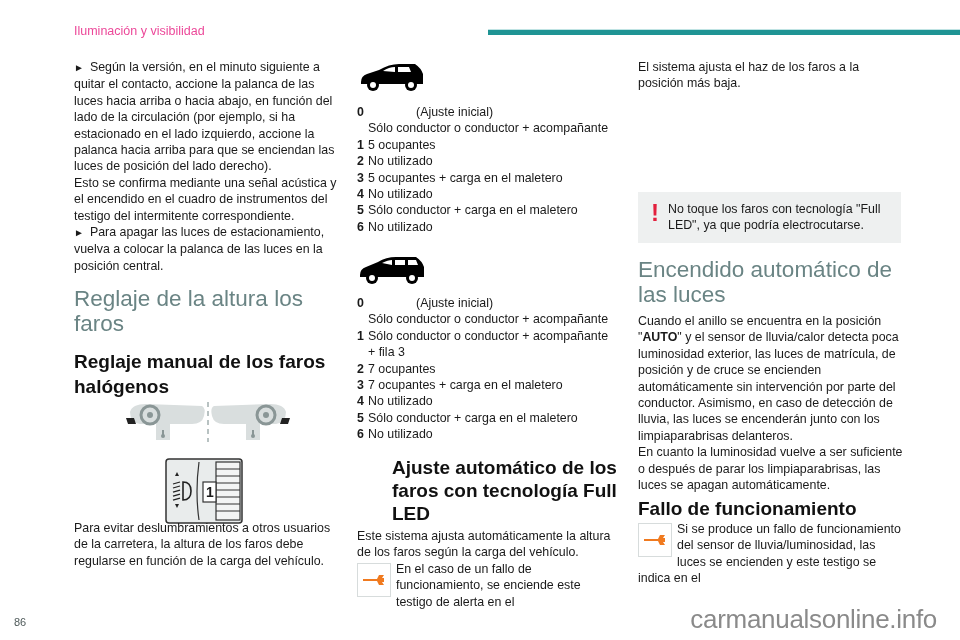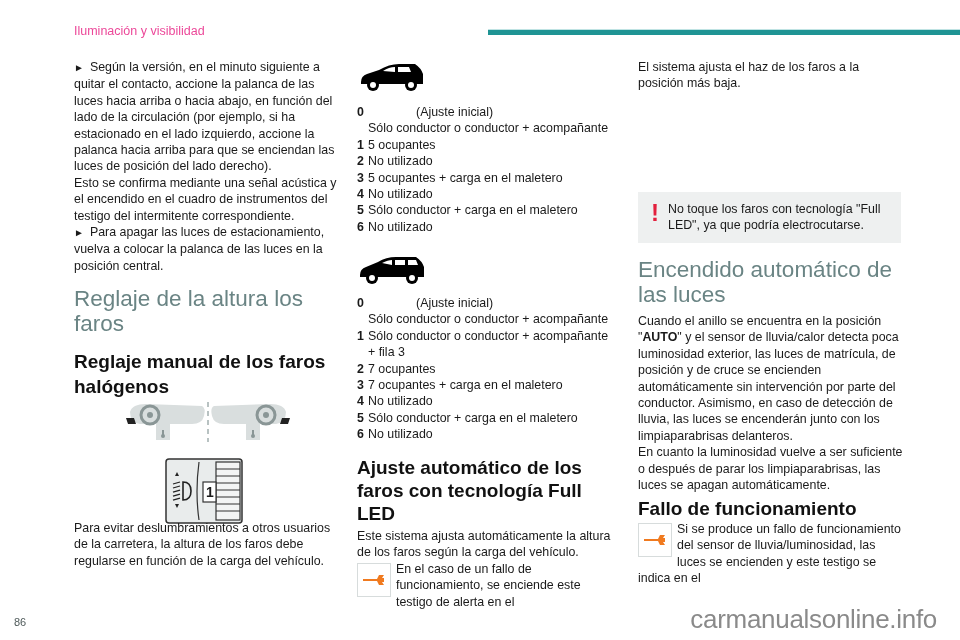--- a/index.html
+++ b/index.html
@@ -180,21 +180,21 @@
     <div class="row">
         <span class="num">5</span>
         <span class="txt">Sólo conductor + carga en el maletero</span>
       </div>
     <div class="row">
         <span class="num">6</span>
         <span class="txt">No utilizado</span>
       </div>
   </div>
 
-  <div class="h2" style="position:absolute; top:456px; width:250px; line-height:23px;">Ajuste automático de los faros con tecnología Full LED</div>
+  <div class="h2" style="position:absolute; top:456px; width:250px; line-height:23px;margin-left:35px;">Ajuste automático de los faros con tecnología Full LED</div>
 
   <div class="body-text" style="position:absolute; top:528px; width:260px;">
     <p>Este sistema ajusta automáticamente la altura de los faros según la carga del vehículo.</p>
     <div class="tell-icon">
       <svg width="22" height="12" viewBox="0 0 22 12">
           <path d="M0 5 L14 5 L16 1 L21 1 L19 4 L21 4 L21 8 L19 8 L21 11 L16 11 L14 7 L0 7Z" fill="#f07a1f"></path>
         </svg>
     </div>
     <p>En el caso de un fallo de funcionamiento, se enciende este testigo de alerta en el</p>
   </div>

